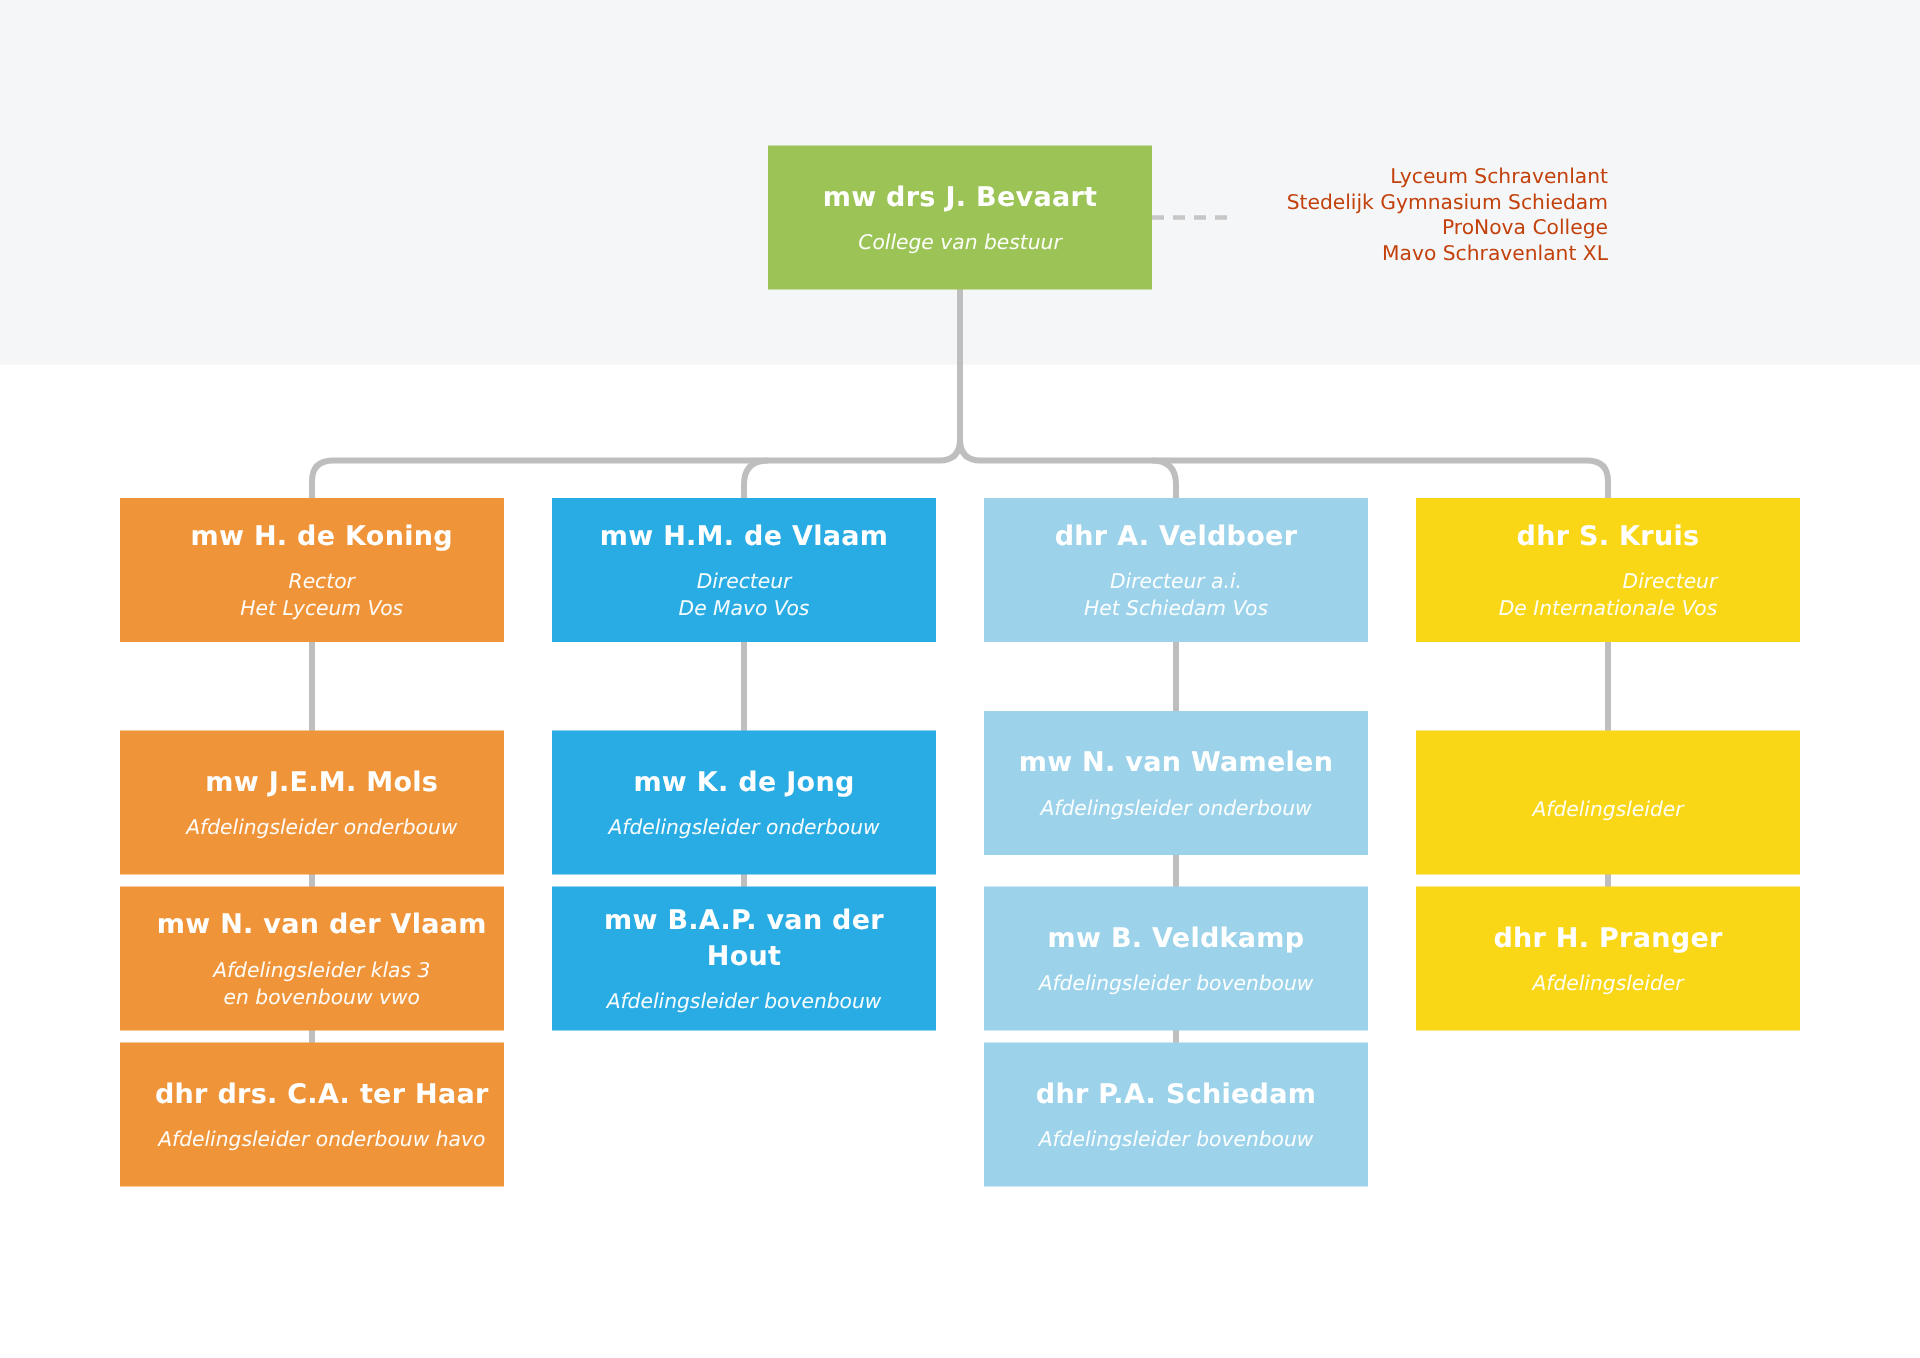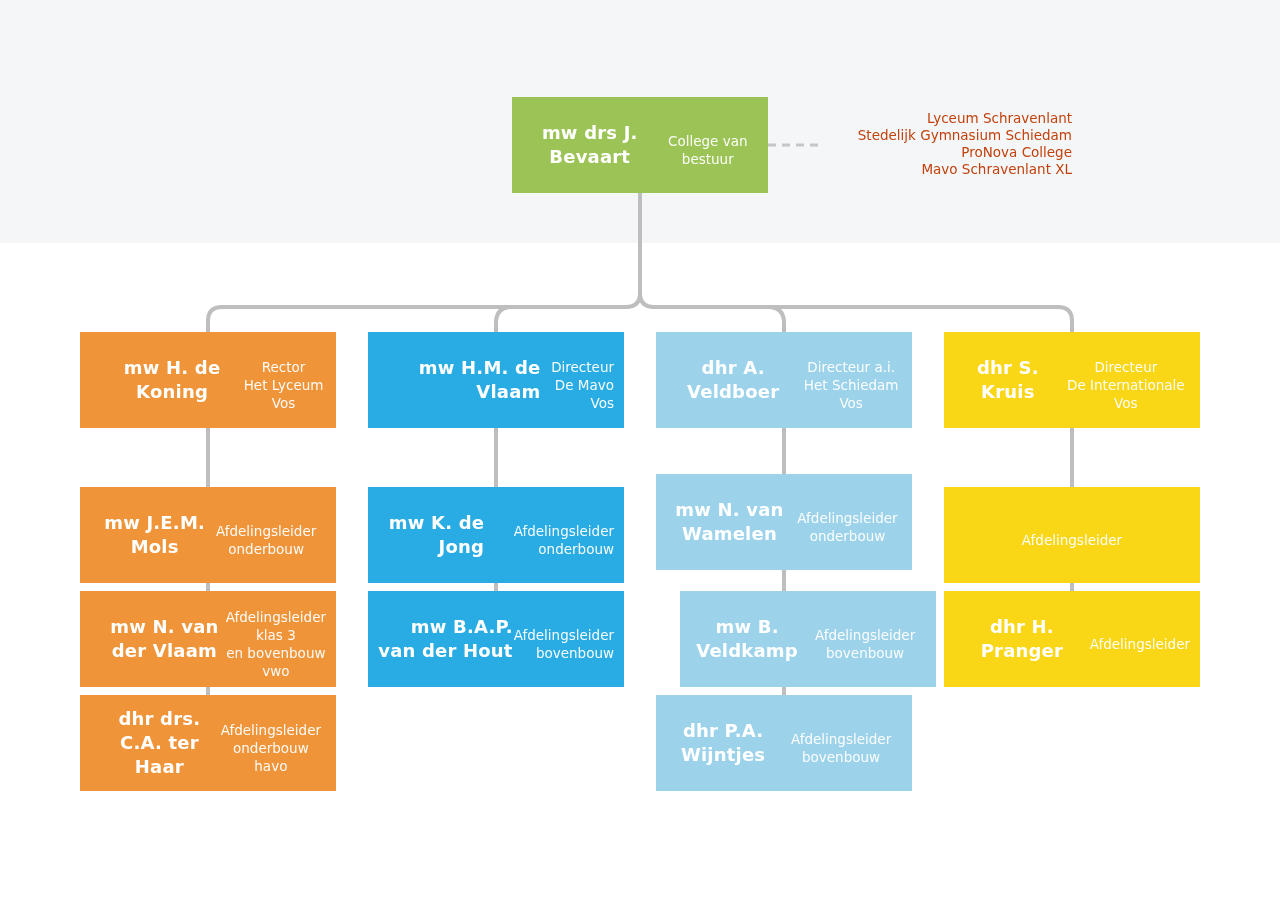--- a/index.html
+++ b/index.html
@@ -8,36 +8,36 @@
     background:#ffffff;
     font-family:"DejaVu Sans","Liberation Sans",sans-serif;
   }
   .top-band{
     position:absolute;left:0;top:0;width:1280px;height:243px;
     background:var(--band,#f5f6f8);
   }
   svg.connectors{position:absolute;left:0;top:0;}
   .node{
     position:absolute;width:256px;height:96px;
-    display:flex;flex-direction:row;justify-content:center;align-items:center;
+    display:flex;flex-direction:column;justify-content:center;align-items:center;
     text-align:center;color:#ffffff;box-sizing:border-box;padding:4px 10px;
   }
   .node .title{
     font-weight:bold;font-size:18px;line-height:24px;letter-spacing:.2px;
     white-space:pre-line;
   }
   .node .subtitle{
-    font-size:13.5px;line-height:18px;margin-top:9px;
+    font-style:italic;font-size:13.5px;line-height:18px;margin-top:9px;
     white-space:pre-line;color:rgba(255,255,255,.96);
   }
   .node.root{left:512px;top:97px;background:var(--green,#9bc356);}
   .col0{background:var(--orange,#ef9439);padding-left:23px;}
-  .col1{background:var(--blue,#29ace3);text-align:right;}
+  .col1{background:var(--blue,#29ace3);}
   .col2{background:var(--lightblue,#9dd3ea);}
-  .col3{background:var(--yellow,#f9d616);}
+  .col3{background:var(--yellow,#f9d616);text-align:right;}
   .side-list{
     position:absolute;top:110px;right:208px;width:400px;
     text-align:right;font-size:13.5px;line-height:17px;color:#2b2b2b;
   }
   .side-list div{white-space:nowrap;}
 </style>
 </head>
 <body style="--band: #f5f6f8; --green: #9bc356; --orange: #ef9439; --blue: #29ace3; --lightblue: #9dd3ea; --yellow: #f9d616;">
 
 <div class="top-band"></div>
@@ -106,26 +106,26 @@
 
 <div class="node col2" style="left:656px;top:332px">
   <div class="title">dhr A. Veldboer</div>
   <div class="subtitle">Directeur a.i.
 Het Schiedam Vos</div>
 </div>
 <div class="node col2" style="left:656px;top:474px">
   <div class="title">mw N. van Wamelen</div>
   <div class="subtitle">Afdelingsleider onderbouw</div>
 </div>
-<div class="node col2" style="left:680px;top:591px">
+<div class="node col2" style="left:656px;top:591px">
   <div class="title">mw B. Veldkamp</div>
   <div class="subtitle">Afdelingsleider bovenbouw</div>
 </div>
 <div class="node col2" style="left:656px;top:695px">
-  <div class="title">dhr P.A. Wijntjes</div>
+  <div class="title">dhr P.A. Schiedam</div>
   <div class="subtitle">Afdelingsleider bovenbouw</div>
 </div>
 
 <div class="node col3" style="left:944px;top:332px">
   <div class="title">dhr S. Kruis</div>
   <div class="subtitle">Directeur
 De Internationale Vos</div>
 </div>
 <div class="node col3" style="left:944px;top:487px">
   <div class="subtitle">Afdelingsleider</div>

